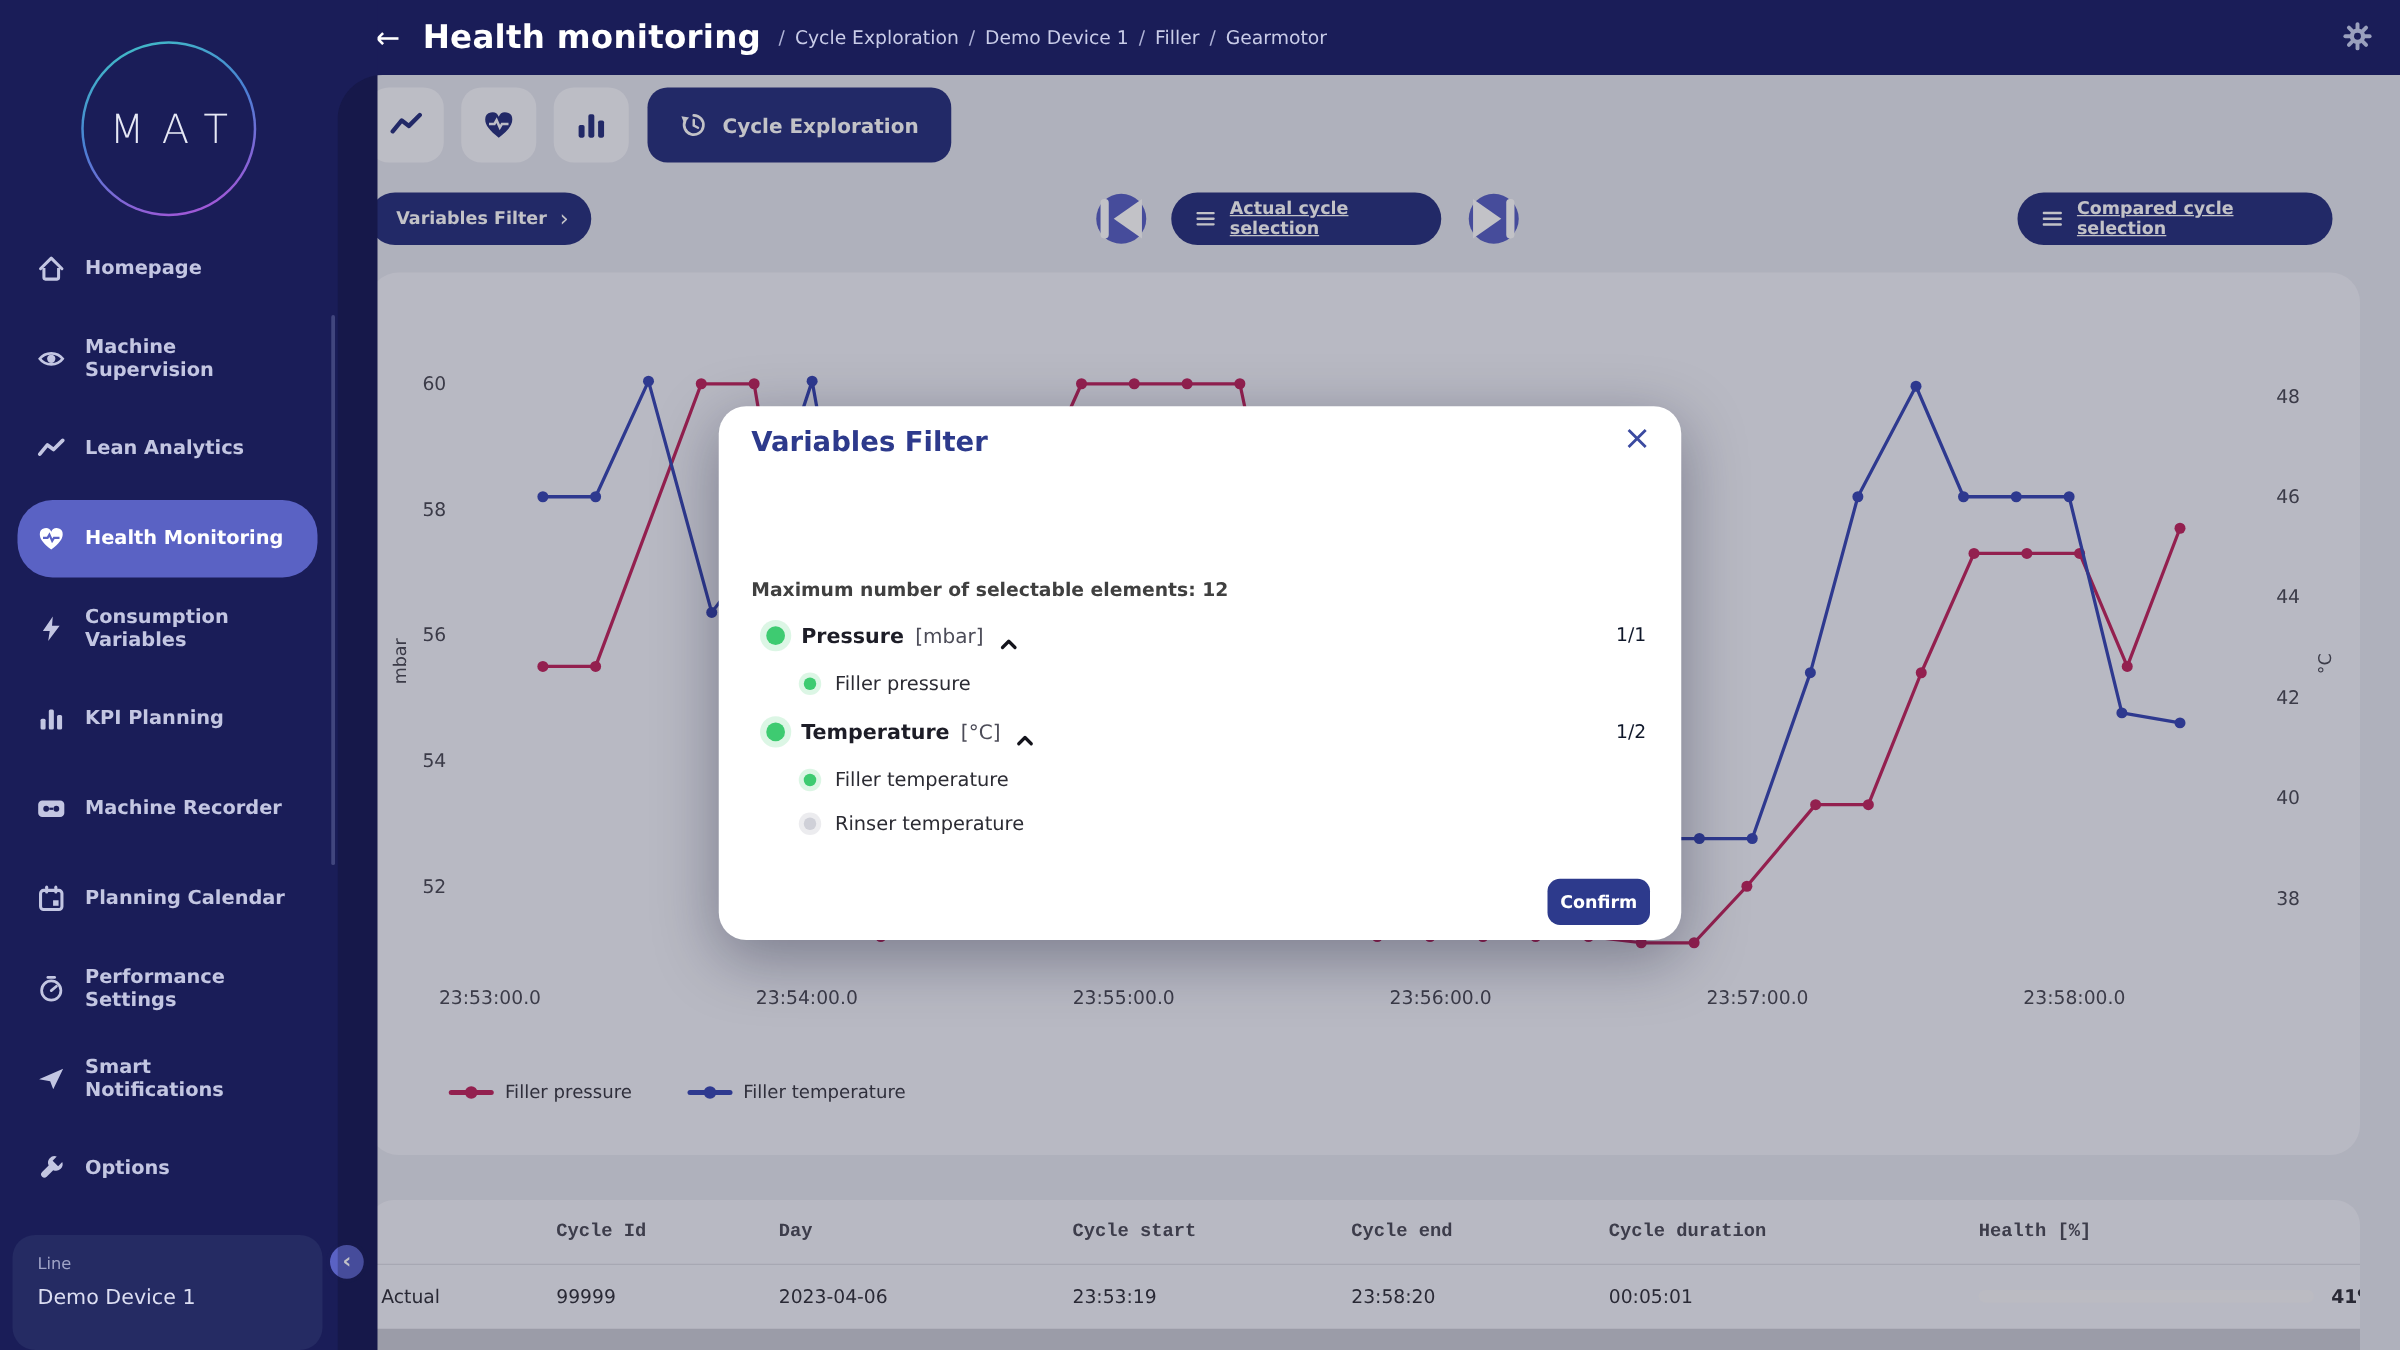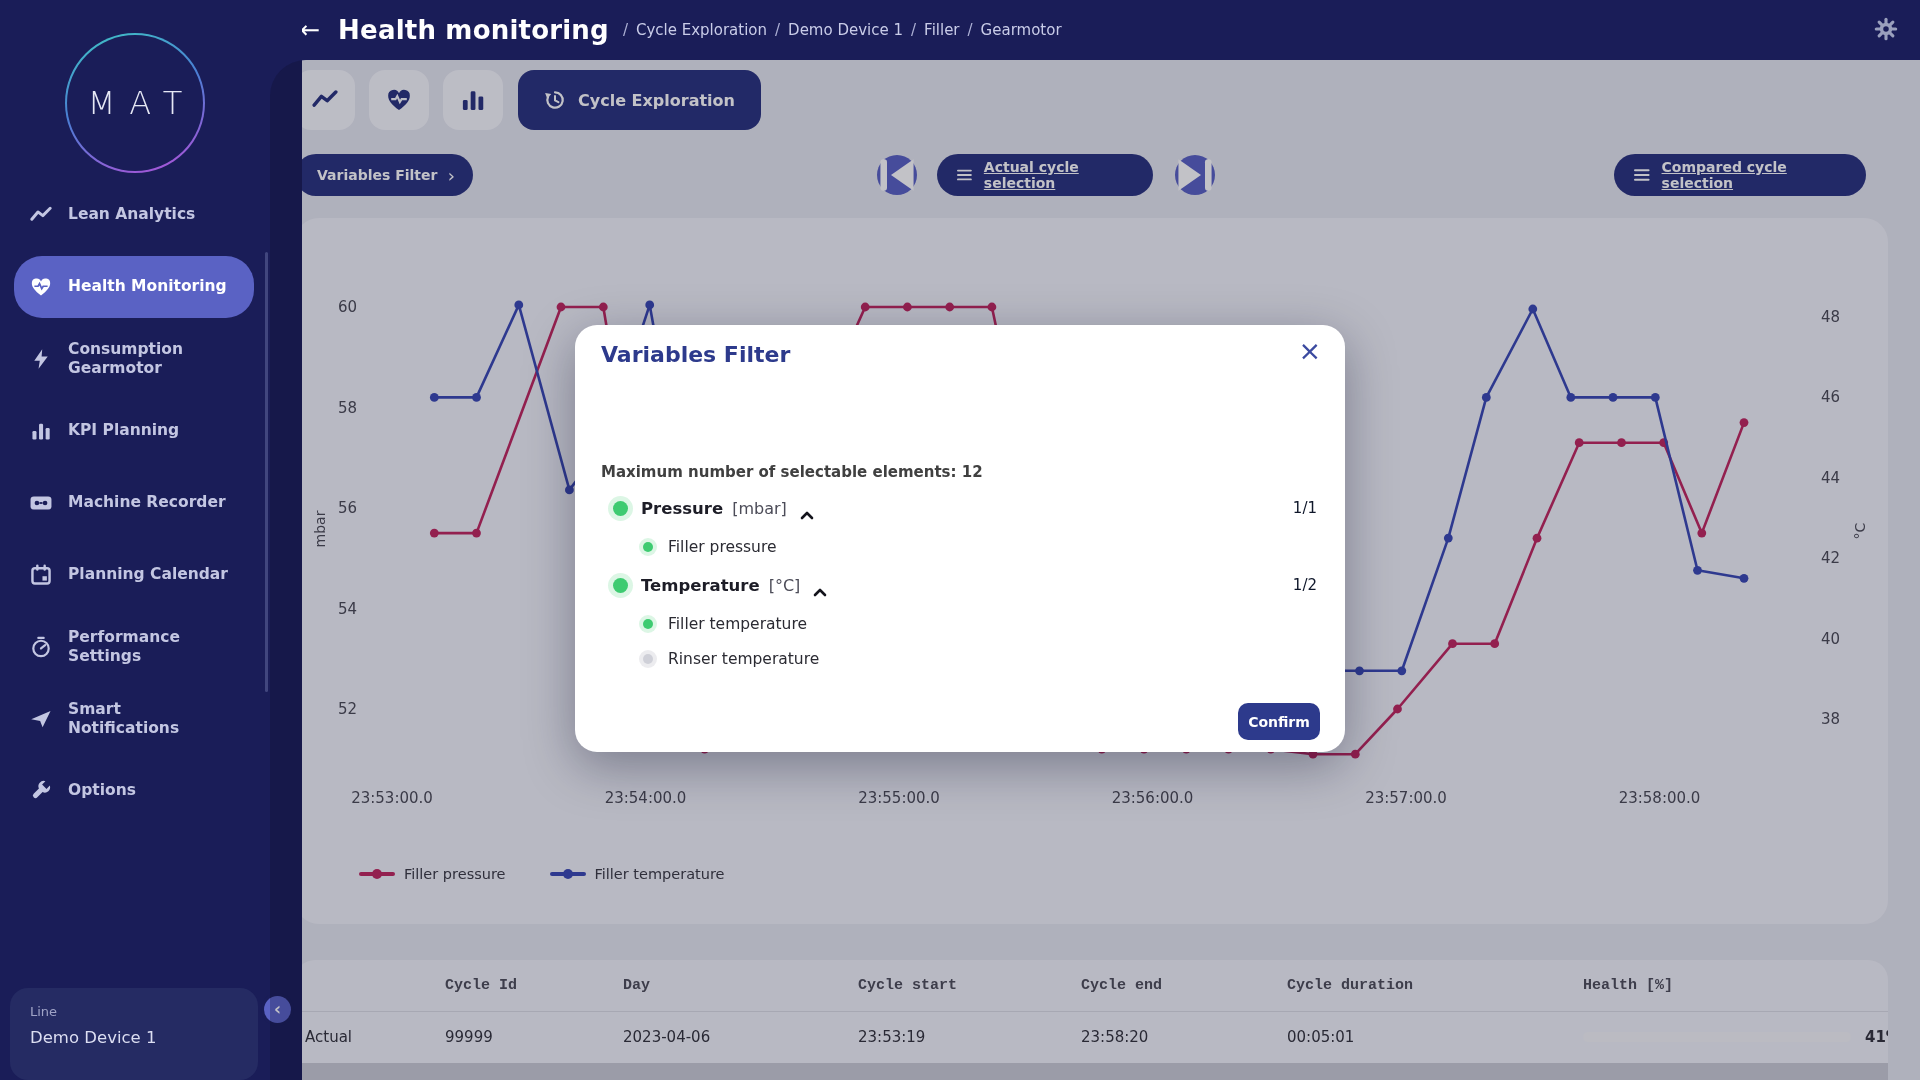--- a/index.html
+++ b/index.html
@@ -133,20 +133,40 @@
   <div class="logo-ring">
     <div class="logo-inner">
         <span class="logo-text">MAT</span>
       </div>
   </div>
   <div class="side-nav" id="side-nav">
       <div class="side-item">
         <span class="pill"></span>
         <span class="side-icon">
           <svg viewBox="0 0 18 18" style="width: 100%; height: 100%; display: block;">
+            <path d="M2 9 L9 2 L16 9" fill="none" stroke="currentColor" stroke-width="2" stroke-linecap="round" stroke-linejoin="round"></path>
+            <path d="M4.2 8.5 V14.8 a1 1 0 0 0 1 1 h7.6 a1 1 0 0 0 1-1 V8.5" fill="none" stroke="currentColor" stroke-width="2"></path>
+          </svg>
+        </span>
+        <span class="side-label">Homepage</span>
+      </div>
+      <div class="side-item">
+        <span class="pill"></span>
+        <span class="side-icon">
+          <svg viewBox="0 0 18 18" style="width: 100%; height: 100%; display: block;">
+            <path d="M1.5 9 C5 4.2 13 4.2 16.5 9 C13 13.8 5 13.8 1.5 9 Z" fill="none" stroke="currentColor" stroke-width="1.8"></path>
+            <circle cx="9" cy="9" r="2.7" fill="currentColor"></circle>
+          </svg>
+        </span>
+        <span class="side-label">Machine Supervision</span>
+      </div>
+      <div class="side-item">
+        <span class="pill"></span>
+        <span class="side-icon">
+          <svg viewBox="0 0 18 18" style="width: 100%; height: 100%; display: block;">
             <polyline points="1.5,12.5 6.5,6.5 10.5,9.5 16.5,3.5" fill="none" stroke="currentColor" stroke-width="2.4" stroke-linecap="round" stroke-linejoin="round"></polyline>
           </svg>
         </span>
         <span class="side-label">Lean Analytics</span>
       </div>
       <div class="side-item active">
         <span class="pill"></span>
         <span class="side-icon" style="--icon-bg: #5a62c4;">
           <svg viewBox="0 0 18 18" style="width: 100%; height: 100%; display: block;">
             <path d="M9 16 C4 12.2 1.5 9.2 1.5 6 A3.9 3.9 0 0 1 9 4.4 A3.9 3.9 0 0 1 16.5 6 C16.5 9.2 14 12.2 9 16 Z" fill="currentColor"></path>
@@ -155,21 +175,21 @@
         </span>
         <span class="side-label">Health Monitoring</span>
       </div>
       <div class="side-item">
         <span class="pill"></span>
         <span class="side-icon">
           <svg viewBox="0 0 18 18" style="width: 100%; height: 100%; display: block;">
             <polygon points="10,1 3.5,10.5 8,10.5 7,17 14.5,7 9.5,7" fill="currentColor"></polygon>
           </svg>
         </span>
-        <span class="side-label">Consumption Gearmotor</span>
+        <span class="side-label">Consumption Variables</span>
       </div>
       <div class="side-item">
         <span class="pill"></span>
         <span class="side-icon">
           <svg viewBox="0 0 18 18" style="width: 100%; height: 100%; display: block;">
             <rect x="2" y="9" width="3.3" height="7" rx="1" fill="currentColor"></rect>
             <rect x="7.4" y="3" width="3.3" height="13" rx="1" fill="currentColor"></rect>
             <rect x="12.8" y="6.5" width="3.3" height="9.5" rx="1" fill="currentColor"></rect>
           </svg>
         </span>

